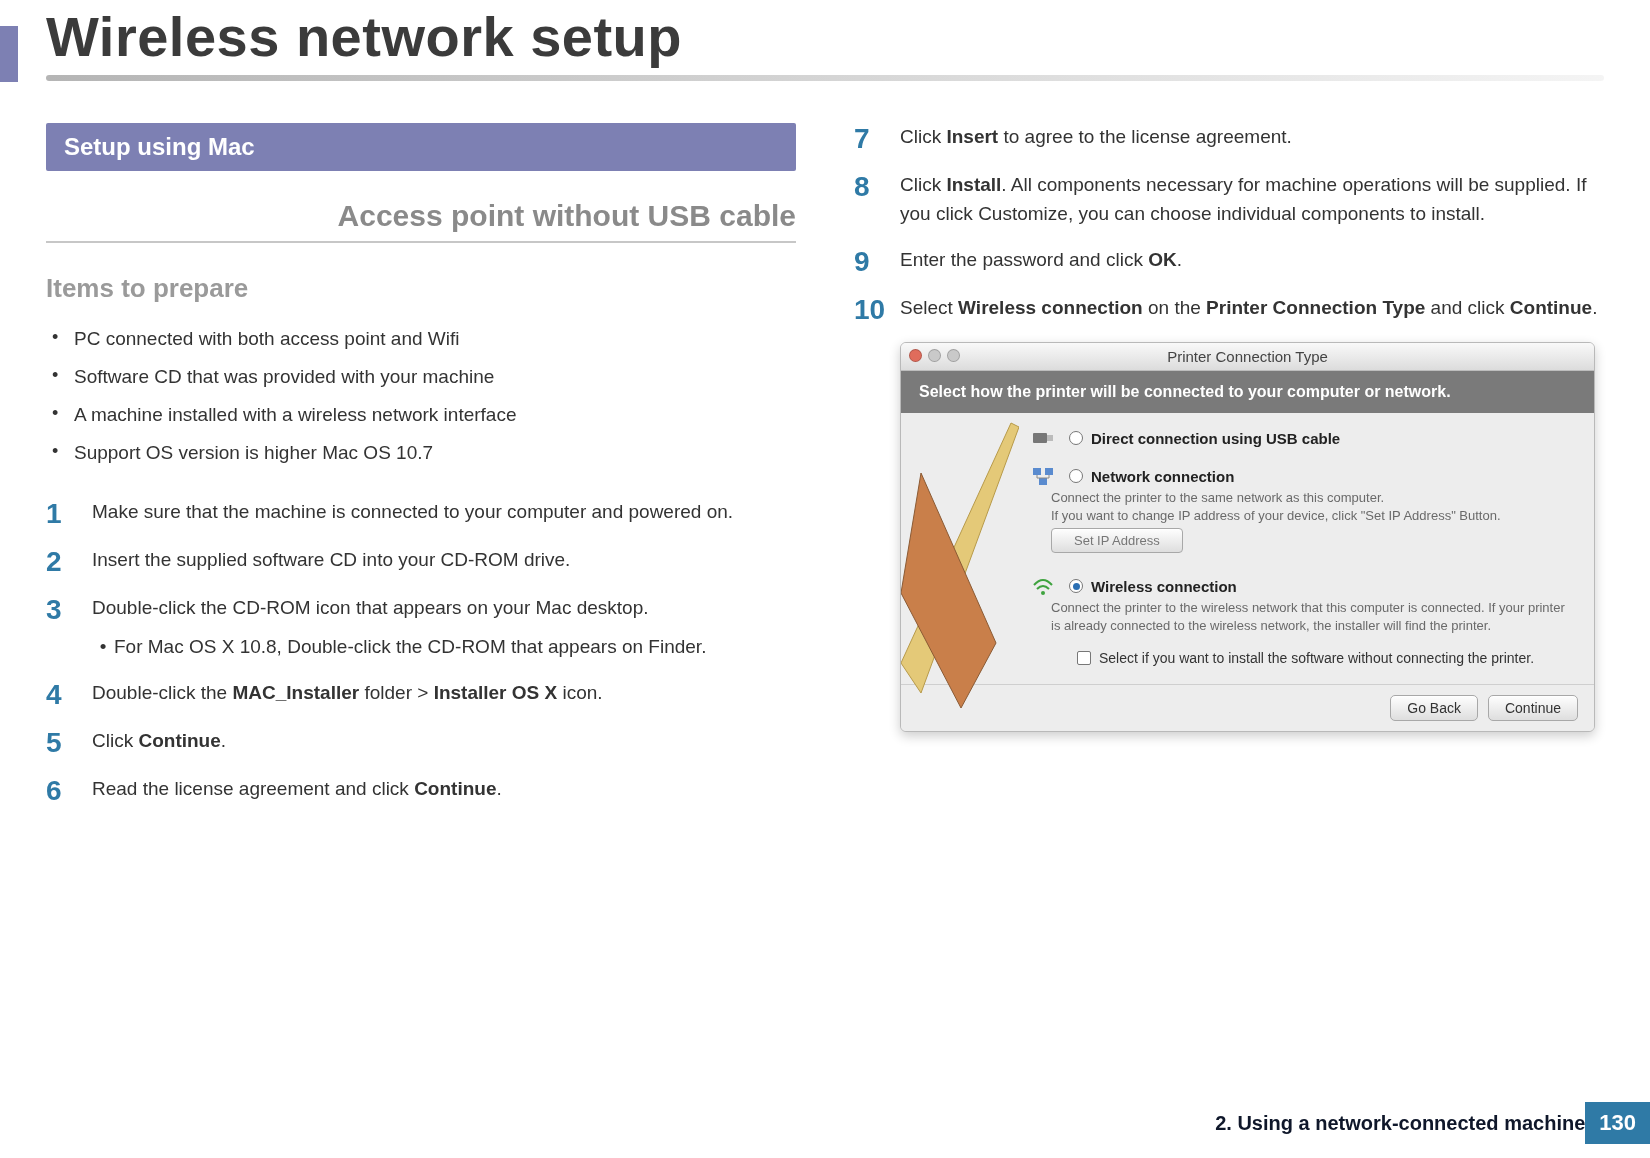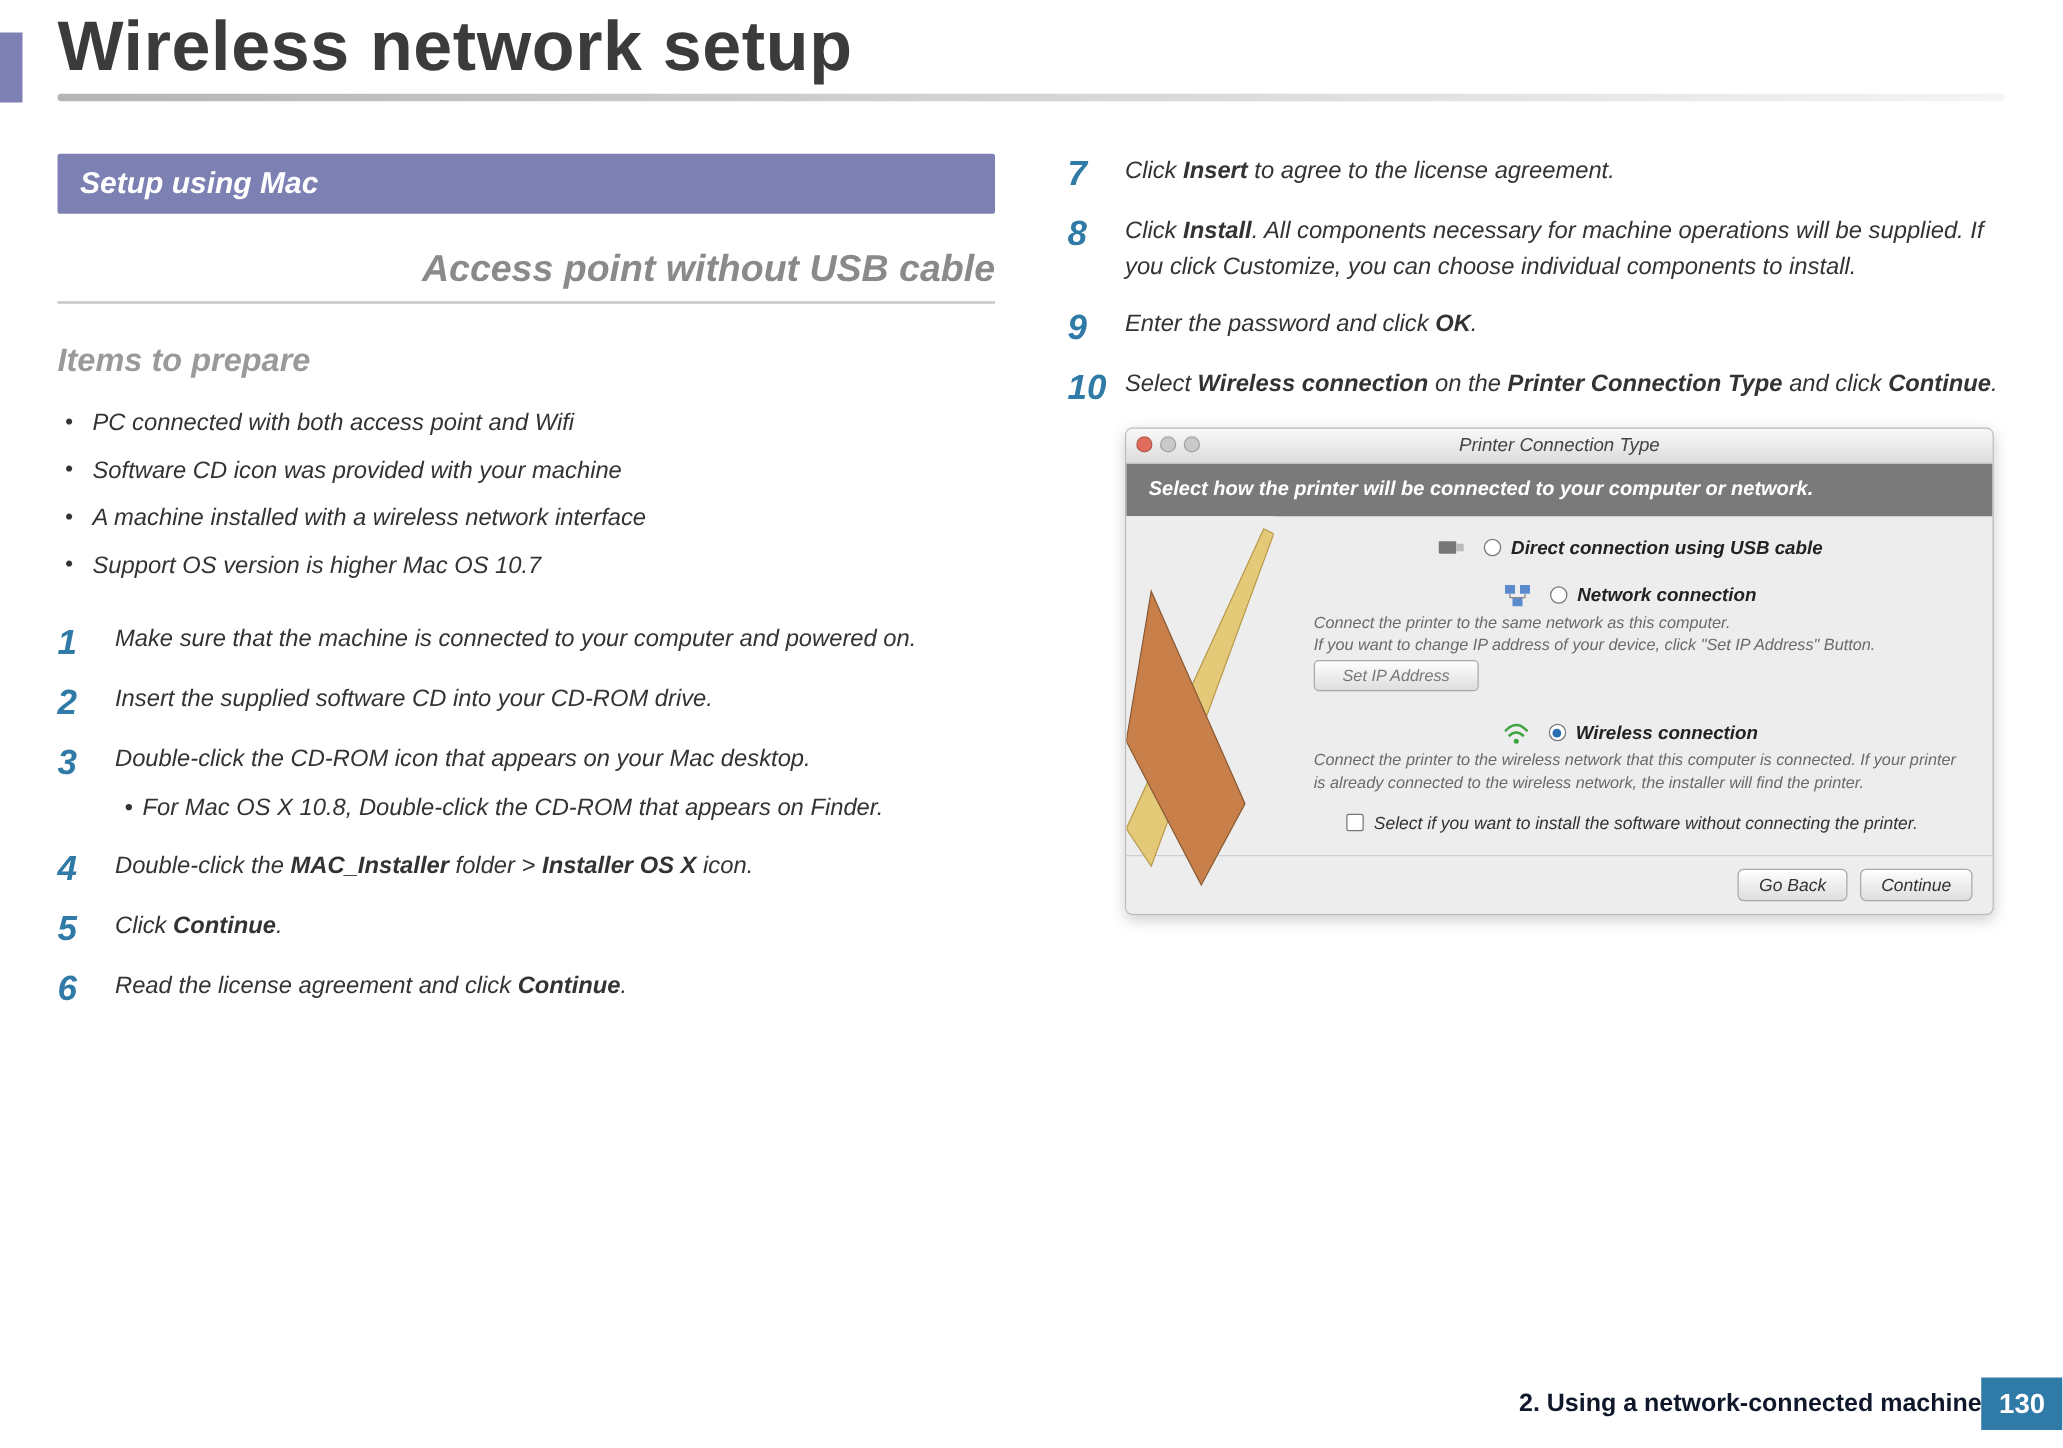--- a/index.html
+++ b/index.html
@@ -3,21 +3,21 @@
 <meta charset="utf-8">
 <style>
   * { box-sizing: border-box; margin: 0; padding: 0; }
   html, body { width: 1650px; height: 1158px; font-family: "Segoe UI", "Myriad Pro", Arial, sans-serif; background: #fff; color: #333; }
   .page { position: relative; width: 1650px; height: 1158px; padding: 0 0 0 0; }
   .title-wrap { padding: 0 0 0 46px; }
   .title { font-size: 56px; font-weight: 700; color: #3b3b3b; letter-spacing: 0.5px; margin-top: 4px; }
   .title-rule { margin: 6px 46px 0 46px; height: 6px; background: linear-gradient(to right, rgba(120,120,120,0.55), rgba(120,120,120,0.08)); border-radius: 3px; }
   .title-block { position: absolute; left: 0; top: 22px; width: 18px; height: 56px; background: #7d80b3; }
   .content { display: flex; gap: 58px; padding: 42px 46px 0 46px; }
-  .col { flex: 1; font-style: italic; }
+  .col { flex: 1; }
   .section-band { background: #7d80b3; color: #fff; font-weight: 700; font-size: 24px; padding: 10px 18px; border-radius: 2px; margin-bottom: 28px; }
   .subhead { color: #8a8a8a; font-size: 30px; font-weight: 700; margin-bottom: 8px; text-align: right; }
   .sub-rule { border: none; border-top: 2px solid #c7c7c7; margin-bottom: 30px; }
   .itemshead { color: #9a9a9a; font-size: 26px; font-weight: 700; margin-bottom: 16px; }
   ul.bullets { list-style: none; margin-bottom: 26px; }
   ul.bullets li { font-size: 19px; color: #333; padding: 8px 0 8px 28px; position: relative; }
   ul.bullets li::before { content: "•"; position: absolute; left: 6px; top: 7px; font-size: 18px; color: #333; }
   .steps { }
   .step { display: flex; align-items: flex-start; margin-bottom: 18px; }
   .stepnum { color: #2f7aa6; font-size: 28px; font-weight: 700; width: 46px; flex-shrink: 0; line-height: 1; padding-top: 2px; text-align: left; }
@@ -32,21 +32,21 @@
   .tl-btn { width: 13px; height: 13px; border-radius: 50%; border: 1px solid rgba(0,0,0,0.2); }
   .tl-red { background: #e06c5c; }
   .tl-gray1 { background: #c9c9c9; }
   .tl-gray2 { background: #c9c9c9; }
   .dlg-hdr { background: #7a7a7a; color: #fff; font-weight: 700; padding: 12px 18px; font-size: 16px; }
   .dlg-body { display: flex; }
   .dlg-art { width: 118px; position: relative; background: #ededed; }
   .dlg-art svg { position: absolute; inset: 0; }
   .dlg-opts { flex: 1; padding: 14px 18px 8px 10px; font-size: 14px; color: #333; }
   .opt { margin-bottom: 16px; }
-  .opt .row1 { display: flex; align-items: center; gap: 8px; justify-content: center; }
+  .opt .row1 { display: flex; align-items: center; gap: 8px; }
   .opt .row1 .lbl { font-weight: 700; color: #222; font-size: 15px; }
   .opt .desc { margin-left: 22px; color: #6a6a6a; font-size: 13px; line-height: 1.35; margin-top: 2px; }
   .radio { width: 14px; height: 14px; border: 1px solid #777; border-radius: 50%; display: inline-flex; align-items: center; justify-content: center; background: #fff; }
   .radio.sel::after { content: ""; width: 7px; height: 7px; background: #2b6fb3; border-radius: 50%; }
   .btn-inline { display: inline-block; background: linear-gradient(#fefefe,#dedede); border: 1px solid #a8a8a8; border-radius: 4px; padding: 4px 22px; font-size: 13px; color: #777; margin: 4px 0 6px 22px; box-shadow: 0 1px 0 #fff inset; }
   .chkrow { display: flex; align-items: center; gap: 8px; margin: 8px 0 10px 0; padding-left: 48px; }
   .chk { width: 14px; height: 14px; border: 1px solid #777; background: #fff; border-radius: 2px; }
   .dlg-foot { background: #ededed; border-top: 1px solid #cfcfcf; padding: 10px 16px; display: flex; justify-content: flex-end; gap: 10px; }
   .mac-btn { background: linear-gradient(#fefefe,#dedede); border: 1px solid #a8a8a8; border-radius: 5px; padding: 4px 16px; font-size: 14px; color: #333; box-shadow: 0 1px 0 #fff inset; text-align: right; }
   .icon-sm { width: 28px; height: 22px; display: inline-flex; align-items: center; justify-content: center; margin-right: 4px; }
@@ -67,21 +67,21 @@
 
   <div class="content">
 
     <div class="col">
       <div class="section-band">Setup using Mac</div>
       <div class="subhead">Access point without USB cable</div>
       <hr class="sub-rule">
       <div class="itemshead">Items to prepare</div>
       <ul class="bullets">
         <li>PC connected with both access point and Wifi</li>
-        <li>Software CD icon was provided with your machine</li>
+        <li>Software CD that was provided with your machine</li>
         <li>A machine installed with a wireless network interface</li>
         <li>Support OS version is higher Mac OS 10.7</li>
       </ul>
 
       <div class="steps">
         <div class="step">
           <div class="stepnum">1</div>
           <div class="stepbody">Make sure that the machine is connected to your computer and powered on.</div>
         </div>
         <div class="step">

